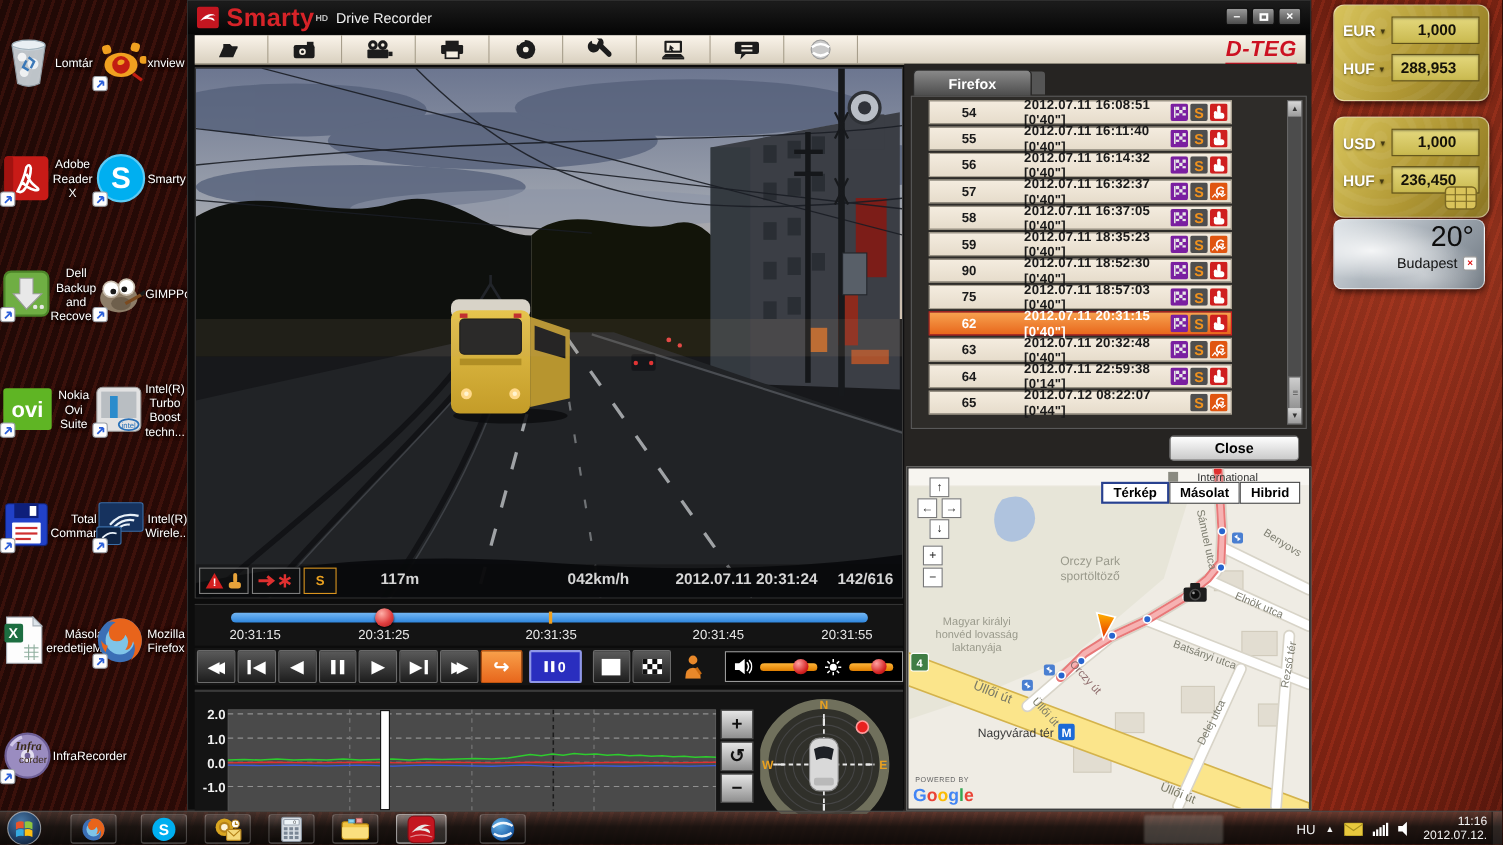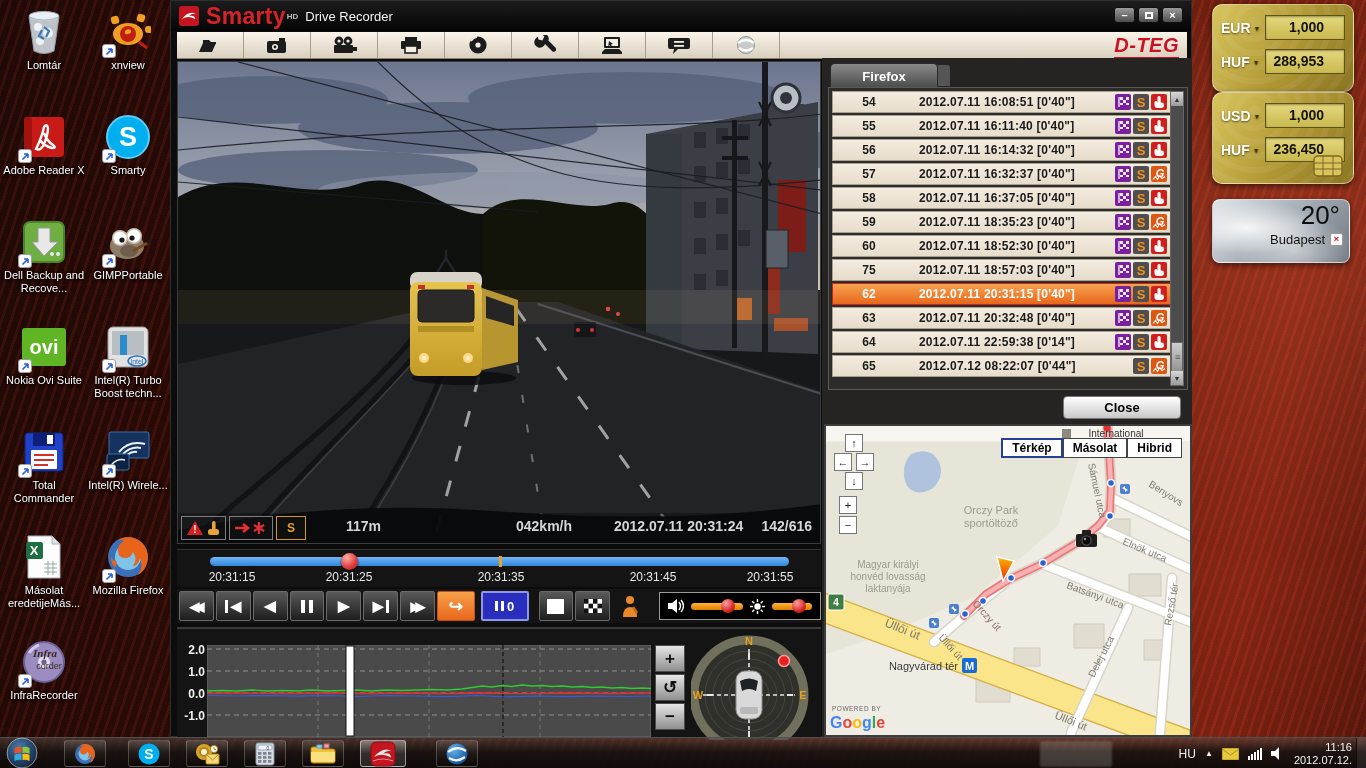--- a/index.html
+++ b/index.html
@@ -7,21 +7,21 @@
 body{font-family:"Liberation Sans",sans-serif}
 #screen{position:relative;width:1366px;height:768px;overflow:hidden;
  background:
   radial-gradient(ellipse at 96% 30%, rgba(225,90,55,.38), transparent 42%),
   radial-gradient(ellipse at 90% 75%, rgba(190,60,35,.30), transparent 45%),
   repeating-linear-gradient(108deg, rgba(200,70,45,.10) 0 3px, rgba(0,0,0,.14) 3px 9px),
   linear-gradient(100deg,#240a07 0%,#3d0e08 40%,#5f170c 72%,#7c2010 90%,#4a1209 100%);}
  
 
 #dicons{position:absolute;left:2px;top:4px;width:170px;display:grid;grid-template-columns:84px 84px;grid-auto-rows:102px;row-gap:3px}
-.dicon{display:flex;flex-direction:column;align-items:center;padding-top:4px;cursor:pointer}
+.dicon{display:flex;flex-direction:row;align-items:center;padding-top:4px;cursor:pointer}
 .dart{position:relative;width:48px;height:48px;display:flex;align-items:center;justify-content:center}
 .dlabel{margin-top:3px;font-size:11px;line-height:13px;color:#fff;text-align:center;text-shadow:0 1px 3px #000,0 0 4px #000;max-width:84px}
 .badge{position:absolute;left:-2px;bottom:-2px;width:14px;height:14px;background:#fdfdfd;border:1px solid #9aa0a8;border-radius:3px}
 .badge svg{position:absolute;left:1px;top:1px}
 
 
 .win{position:absolute;left:170px;top:0;width:1022px;height:737px;background:#0c0c0c;border:1px solid #2e2e2e}
 .titlebar{position:absolute;left:0;top:0;width:100%;height:30px;background:linear-gradient(#1c1c1c,#050505);display:flex;align-items:center;padding-left:8px}
 .tb-brand{color:#d62328;font-weight:bold;font-size:23px;margin-left:7px;letter-spacing:.3px}
 .tb-sup{color:#bcbcbc;font-size:8px;font-weight:bold;vertical-align:super;margin-left:1px}
@@ -75,21 +75,21 @@
 .graphzone{position:absolute;left:6px;top:626px;width:644px;height:111px;background:#141414;border-top:2px solid #3a3a3a}
 .glab{position:absolute;width:28px;text-align:right;color:#f0f0f0;font-size:12px;font-weight:bold}
 .gplot{position:absolute;left:30px;top:16px;cursor:pointer}
 .zbtn{position:absolute;left:478px;width:30px;height:27px;background:linear-gradient(#e6e6e6,#8f8f8f);border:1px solid #4a4a4a;color:#111;font-size:17px;font-weight:bold;display:flex;align-items:center;justify-content:center;cursor:pointer}
 .compass{position:absolute;left:514px;top:4px;width:120px;height:107px;overflow:hidden}
 
 
 .rpanel{position:absolute;left:822px;top:58px;width:370px;height:679px;background:#262422}
 .pl-tab{position:absolute;left:8px;top:5px;width:108px;height:25px;background:linear-gradient(#8a8a8a,#4a4a4a);border:1px solid #2a2a2a;border-bottom:none;border-radius:5px 5px 0 0;color:#fff;font-weight:bold;font-size:13px;display:flex;align-items:center;justify-content:center;cursor:pointer;box-shadow:14px 0 0 -2px #555}
 .pl-frame{position:absolute;left:6px;top:29px;width:360px;height:303px;border:1px solid #595959;background:#2e2c29;padding:2px}
-.pl-list{position:absolute;left:3px;top:3px;width:339px;height:295px;overflow:hidden}
+.pl-list{position:absolute;left:15px;top:3px;width:276px;height:295px;overflow:hidden}
 .pl-row{height:22px;margin-bottom:2px;background:linear-gradient(#f4ecdf,#e6dccb);border:1px solid #a8a091;display:flex;align-items:center;font-size:12px;font-weight:bold;color:#1a1a1a;cursor:pointer}
 .pl-row.sel{background:linear-gradient(#f7a24f,#e8671c);border:1px solid #cf2020;color:#fff}
 .pl-no{width:72px;text-align:center}
 .pl-text{flex:1;padding-left:14px;letter-spacing:.2px}
 .pl-icons{width:62px;display:flex;justify-content:flex-end;gap:2px;padding-right:3px}
 .pl-icons svg{display:block}
 .pl-sb{position:absolute;right:3px;top:3px;width:14px;height:295px;background:#4c4c4c;border:1px solid #666}
 .sb-btn{position:absolute;left:0;width:12px;height:14px;background:linear-gradient(#d8d8d8,#9a9a9a);color:#333;font-size:7px;display:flex;align-items:center;justify-content:center;cursor:pointer}
 .sb-thumb{position:absolute;left:0;top:250px;width:12px;height:32px;background:linear-gradient(#cfcfcf,#8f8f8f);border:1px solid #666;cursor:pointer}
 .sb-thumb::after{content:"≡";color:#555;font-size:9px;position:absolute;left:3px;top:9px}
@@ -853,21 +853,21 @@
                 <text x="8" y="13" text-anchor="middle" font-size="13" font-weight="bold" fill="#f0921e" font-family="Liberation Sans,sans-serif">S</text>
               </svg>
               <svg width="16" height="16">
                 <rect width="16" height="16" rx="2" fill="#e05510"></rect>
                 <text x="9" y="11" text-anchor="middle" font-size="11" font-weight="bold" font-style="italic" fill="#fff" font-family="Liberation Sans,sans-serif">G</text>
                 <polyline points="2,13.5 4.5,10.5 6.5,13.5 8.5,9.5 11,12.5 14,10.5" fill="none" stroke="#fff" stroke-width="1.1"></polyline>
               </svg>
             </span>
   </div>
           <div class="pl-row">
-    <span class="pl-no">60</span>
+    <span class="pl-no">90</span>
     <span class="pl-text">2012.07.11 18:52:30 [0'40"]</span>
     <span class="pl-icons">
               <svg width="16" height="16">
                 <rect width="16" height="16" rx="2" fill="#7a1fa0"></rect>
                 <path d="M4 3 v10" stroke="#e8e8e8" stroke-width="1.4"></path>
                 <g fill="#e8e8e8">
                   <rect x="5" y="3" width="3" height="3"></rect>
                   <rect x="11" y="3" width="3" height="3"></rect>
                   <rect x="8" y="6" width="3" height="3"></rect>
                   <rect x="5" y="9" width="3" height="2"></rect>
@@ -1136,21 +1136,21 @@
   <div class="gold" style="top:4px">
     <div class="grow">
         <span class="gcur">EUR</span>
         <div class="gfield">1,000</div>
       </div>
     <div class="grow">
         <span class="gcur">HUF</span>
         <div class="gfield">288,953</div>
       </div>
   </div>
-  <div class="gold" style="top:92px;height:92px">
+  <div class="gold" style="top:106px;height:92px">
     <div class="grow">
         <span class="gcur">USD</span>
         <div class="gfield">1,000</div>
       </div>
     <div class="grow">
         <span class="gcur">HUF</span>
         <div class="gfield">236,450</div>
       </div>
     <svg class="chip" width="30" height="22">
         <rect x="1" y="1" width="28" height="20" rx="4" fill="#d9c35a" stroke="#7a6823" stroke-width="1.4"></rect>

